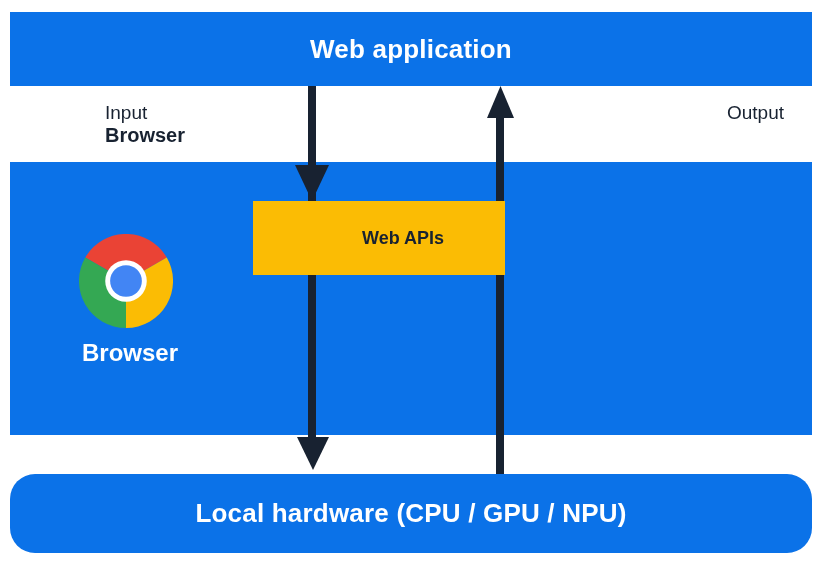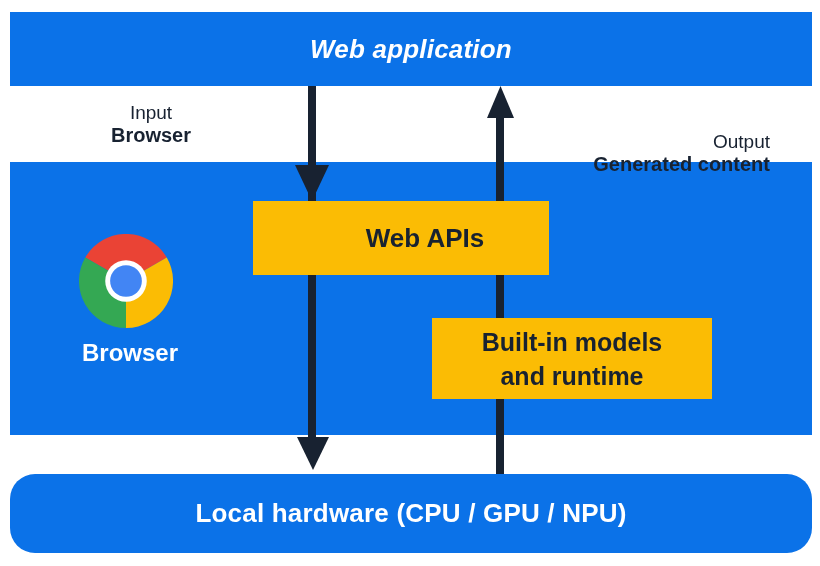--- a/index.html
+++ b/index.html
@@ -18,37 +18,37 @@
   .canvas{
     position:relative;width:820px;height:566px;background:var(--white);
     overflow:hidden;
   }
   .bar{
     position:absolute;left:10px;width:802px;background:var(--blue);
     display:flex;align-items:center;justify-content:center;
     color:var(--white);font-weight:bold;font-size:26px;letter-spacing:.2px;
     z-index:2;
   }
-  .bar-top{top:12px;height:74px;font-style:italic;}
+  .bar-top{top:12px;height:74px;}
   .bar-bottom{top:474px;height:79px;border-radius:25px;}
   .browser-section{
     position:absolute;left:10px;top:162px;width:802px;height:273px;
     background:var(--blue);z-index:0;
   }
   .io-block{position:absolute;top:101px;color:var(--navy);line-height:23px;z-index:2;}
-  .io-left{left:111px;text-align:center;}
-  .io-right{right:50px;text-align:right;margin-top:29px;}
+  .io-left{left:105px;text-align:left;}
+  .io-right{right:36px;text-align:right;}
   .io-caption{font-size:19px;font-weight:normal;}
   .io-value{font-size:20px;font-weight:bold;}
   .ybox{
     position:absolute;background:var(--yellow);color:var(--navy);
     display:flex;flex-direction:column;align-items:center;justify-content:center;
     font-weight:bold;z-index:3;text-align:center;
   }
-  .web-apis-box{left:253px;top:201px;width:296px;height:74px;font-size:26px;padding-left:48px;}
+  .web-apis-box{left:253px;top:201px;width:252px;height:74px;font-size:18px;padding-left:48px;}
   .builtin-box{left:432px;top:318px;width:280px;height:81px;font-size:25px;line-height:34px;}
   .shaft{position:absolute;width:8px;background:var(--navy);z-index:1;}
   .shaft-down{left:308px;top:86px;height:354px;}
   .shaft-up{left:496px;top:114px;height:360px;}
   .ahead{position:absolute;background:var(--navy);z-index:1;}
   .ahead-down{clip-path:polygon(0 0,100% 0,50% 100%);}
   .ahead-up{clip-path:polygon(50% 0,100% 100%,0 100%);}
   .ahead-mid{left:295px;top:165px;width:34px;height:36px;}
   .ahead-bottom{left:297px;top:437px;width:32px;height:33px;}
   .ahead-top{left:487px;top:86px;width:27px;height:32px;}
@@ -66,21 +66,20 @@
   <div class="bar bar-top">
     <span>Web application</span>
   </div>
 
   <div class="io-block io-left">
     <div class="io-caption">Input</div>
     <div class="io-value">Browser</div>
   </div>
   <div class="io-block io-right">
     <div class="io-caption">Output</div>
-    <div class="io-value">Generated content</div>
   </div>
 
   <div class="browser-section"></div>
 
   <div class="shaft shaft-down"></div>
   <div class="ahead ahead-down ahead-mid"></div>
   <div class="ahead ahead-down ahead-bottom"></div>
   <div class="shaft shaft-up"></div>
   <div class="ahead ahead-up ahead-top"></div>
 
@@ -89,22 +88,18 @@
     <path d="M24,24 L3.2,12 A24,24 0 0 0 24,48 Z" style="fill:var(--chrome-green,#34A853)"></path>
     <path d="M24,24 L24,48 A24,24 0 0 0 44.8,12 Z" style="fill:var(--chrome-yellow,#FBBC04)"></path>
     <circle cx="24" cy="24" r="10.6" fill="#FFFFFF"></circle>
     <circle cx="24" cy="24" r="8.1" style="fill:var(--chrome-blue,#4285F4)"></circle>
   </svg>
   <div class="browser-label">Browser</div>
 
   <div class="ybox web-apis-box">
     <span>Web APIs</span>
   </div>
-  <div class="ybox builtin-box">
-    <span>Built-in models</span>
-    <span>and runtime</span>
-  </div>
 
   <div class="bar bar-bottom">
     <span>Local hardware (CPU / GPU / NPU)</span>
   </div>
 
 </div>
 
 </body></html>

